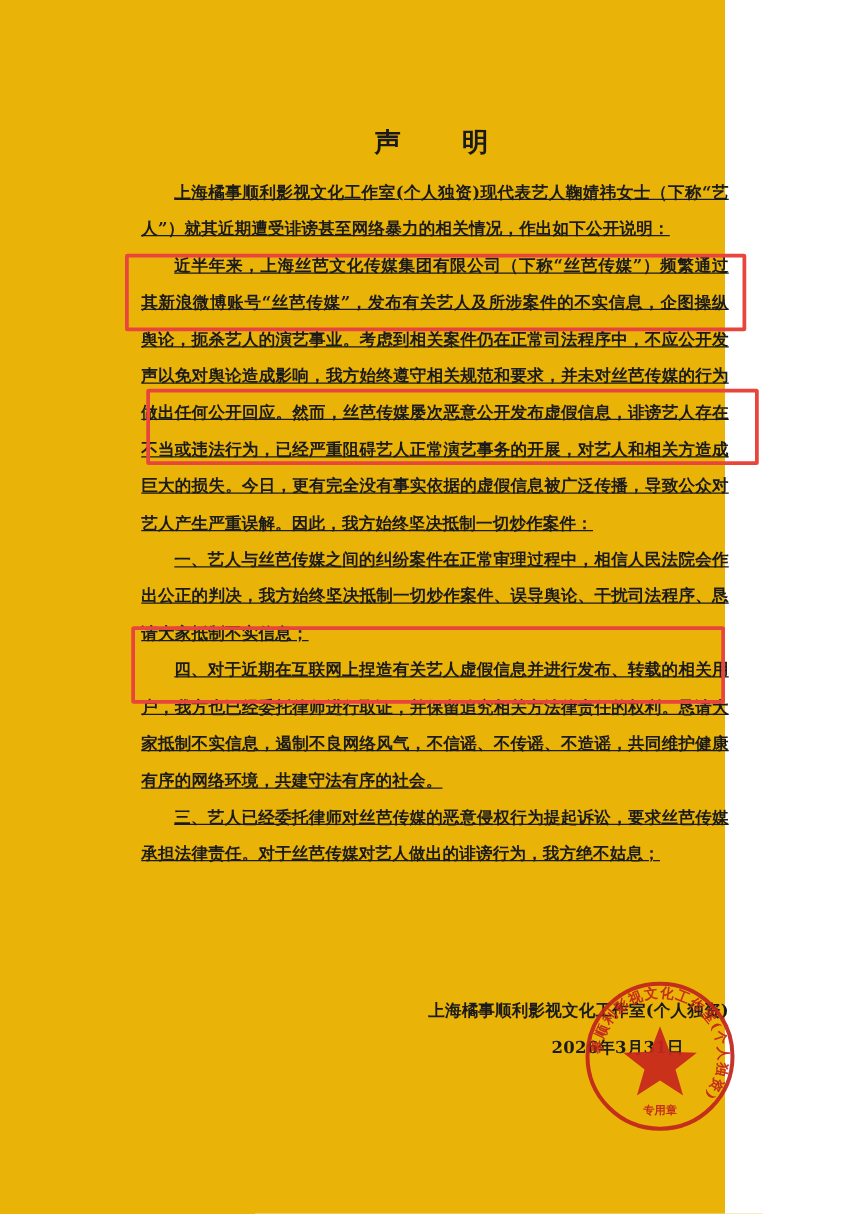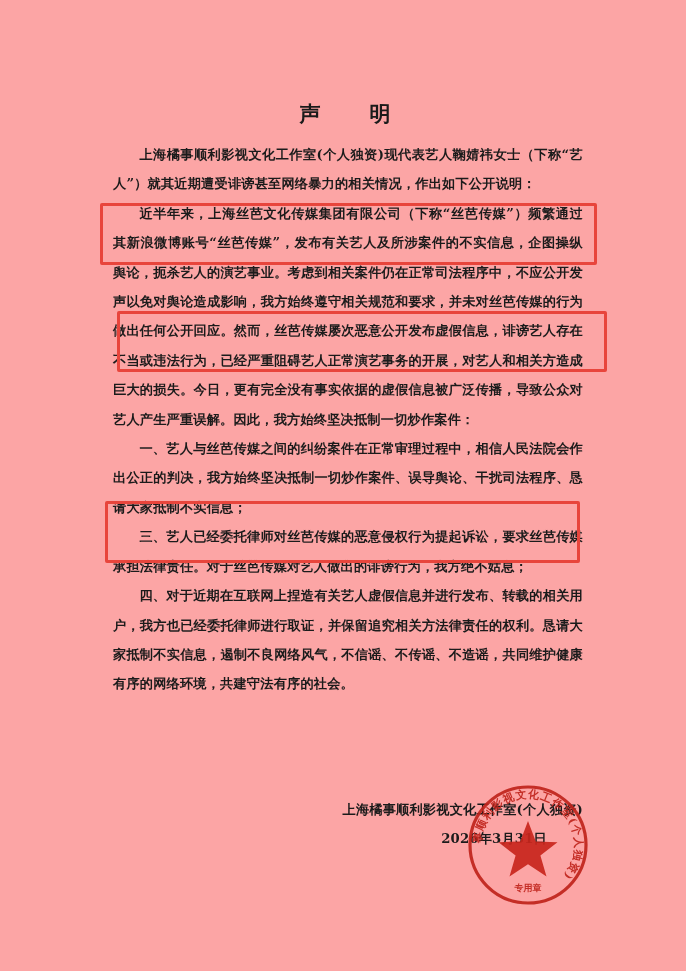--- a/index.html
+++ b/index.html
@@ -10,23 +10,23 @@
     width: 690px;
     height: 971px;
     background: #ffffff;
     font-family: "DejaVu Sans", "Liberation Sans", sans-serif;
     overflow: hidden;
     position: relative;
   }
 
   .page {
     position: relative;
-    width: 686px;
+    width: 580px;
     height: 971px;
-    background: #fca5a5;
+    background: #eab308;
     box-sizing: border-box;
   }
 
   
   .doc-title {
     position: absolute;
     left: 0;
     top: 100px;
     width: 690px;
     text-align: center;
@@ -51,20 +51,21 @@
     font-size: 13.2px;
     font-weight: 600;
     line-height: 29.4px;
     color: #1b1b1b;
     text-align: justify;
     text-justify: inter-character;
     text-indent: 2em;
     margin: 0 0 0 0;
     letter-spacing: 0.2px;
     word-break: break-all;
+    text-decoration: underline;
   }
   .para + .para {
     margin-top: 0;
   }
 
   .sign-block {
     position: absolute;
     left: 113px;
     top: 795px;
     width: 470px;
@@ -126,22 +127,22 @@
 <body>
 
 <div class="page">
 
   <div class="doc-title">声　明</div>
 
   <div class="body-block">
     <p class="para">上海橘事顺利影视文化工作室(个人独资)现代表艺人鞠婧祎女士（下称“艺人”）就其近期遭受诽谤甚至网络暴力的相关情况，作出如下公开说明：</p>
     <p class="para">近半年来，上海丝芭文化传媒集团有限公司（下称“丝芭传媒”）频繁通过其新浪微博账号“丝芭传媒”，发布有关艺人及所涉案件的不实信息，企图操纵舆论，扼杀艺人的演艺事业。考虑到相关案件仍在正常司法程序中，不应公开发声以免对舆论造成影响，我方始终遵守相关规范和要求，并未对丝芭传媒的行为做出任何公开回应。然而，丝芭传媒屡次恶意公开发布虚假信息，诽谤艺人存在不当或违法行为，已经严重阻碍艺人正常演艺事务的开展，对艺人和相关方造成巨大的损失。今日，更有完全没有事实依据的虚假信息被广泛传播，导致公众对艺人产生严重误解。因此，我方始终坚决抵制一切炒作案件：</p>
     <p class="para">一、艺人与丝芭传媒之间的纠纷案件在正常审理过程中，相信人民法院会作出公正的判决，我方始终坚决抵制一切炒作案件、误导舆论、干扰司法程序、恳请大家抵制不实信息；</p>
+    <p class="para">四、对于近期在互联网上捏造有关艺人虚假信息并进行发布、转载的相关用户，我方也已经委托律师进行取证，并保留追究相关方法律责任的权利。恳请大家抵制不实信息，遏制不良网络风气，不信谣、不传谣、不造谣，共同维护健康有序的网络环境，共建守法有序的社会。</p>
     <p class="para">三、艺人已经委托律师对丝芭传媒的恶意侵权行为提起诉讼，要求丝芭传媒承担法律责任。对于丝芭传媒对艺人做出的诽谤行为，我方绝不姑息；</p>
-    <p class="para">四、对于近期在互联网上捏造有关艺人虚假信息并进行发布、转载的相关用户，我方也已经委托律师进行取证，并保留追究相关方法律责任的权利。恳请大家抵制不实信息，遏制不良网络风气，不信谣、不传谣、不造谣，共同维护健康有序的网络环境，共建守法有序的社会。</p>
   </div>
 
   <div class="sign-block">
     <div class="sign-line">上海橘事顺利影视文化工作室(个人独资)</div>
     <div class="sign-date">2026年3月31日</div>
   </div>
 
   <div class="hl-box" style="left:100px; top:203px; width:497px; height:62px;"></div>
   <div class="hl-box" style="left:117px; top:311px; width:490px; height:61px;"></div>
   <div class="hl-box" style="left:105px; top:501px; width:475px; height:62px;"></div>

